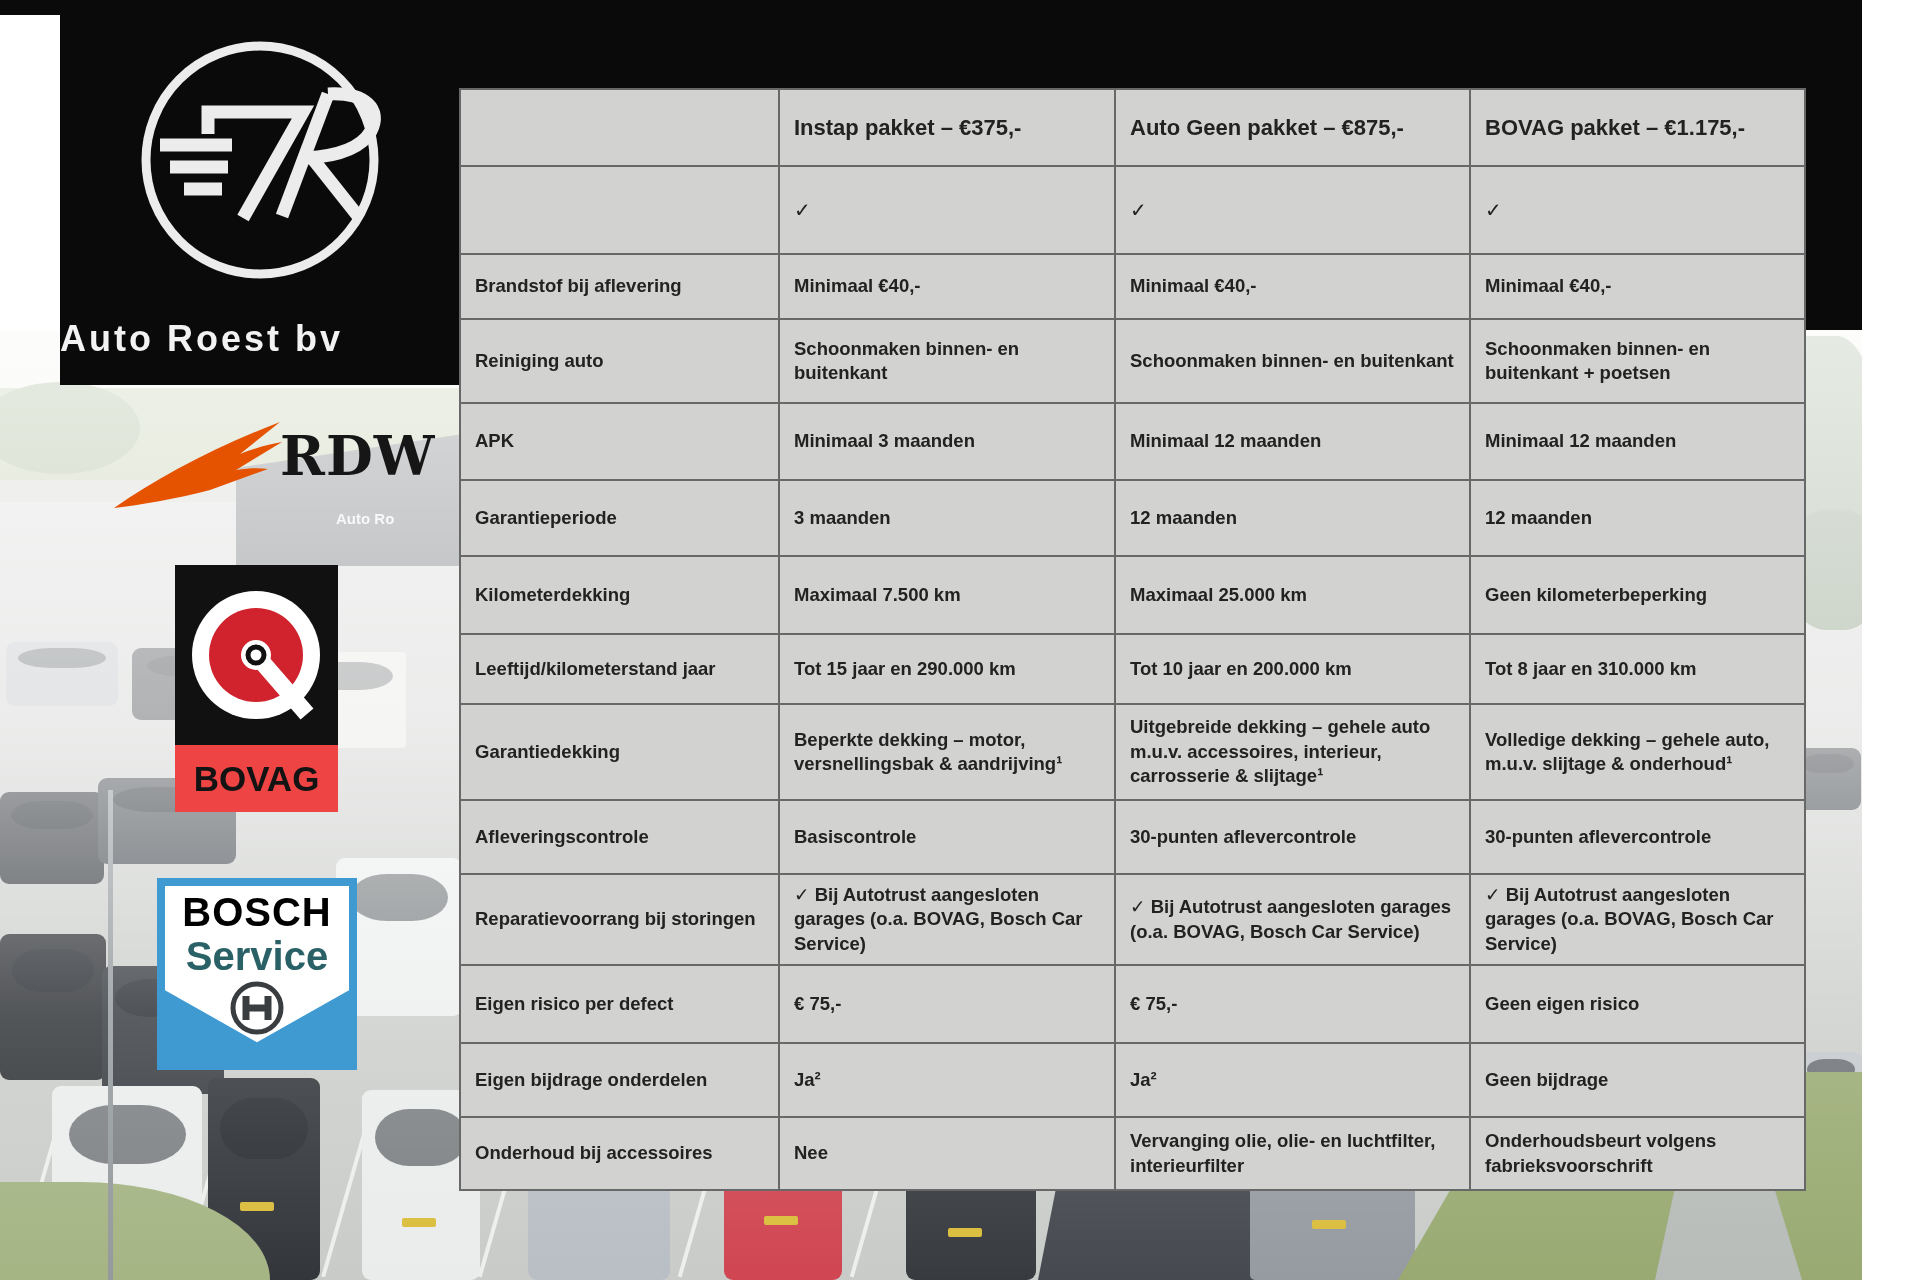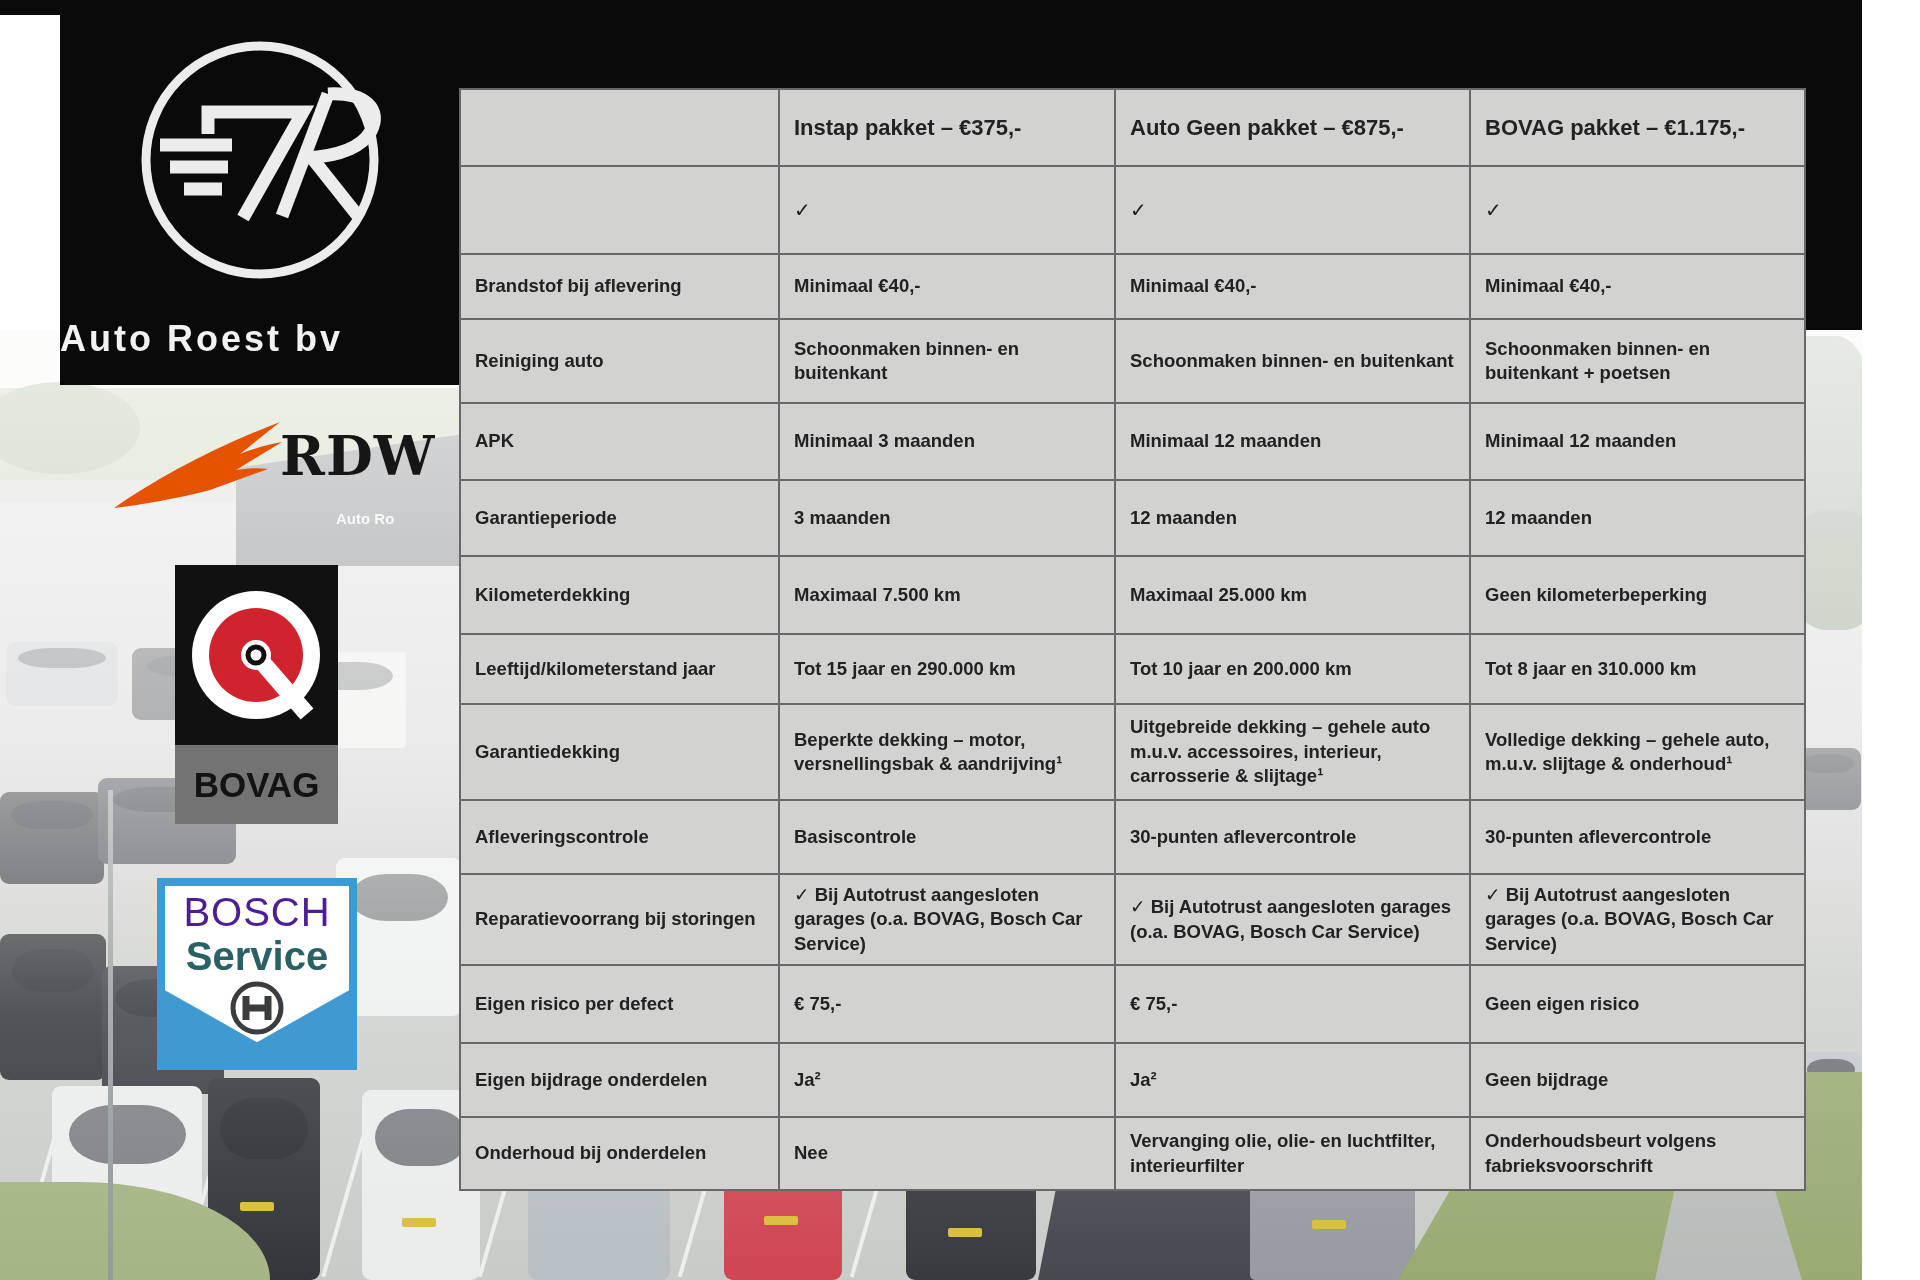--- a/index.html
+++ b/index.html
@@ -33,29 +33,29 @@
   
   .ar-box{left:60px;top:0;width:400px;height:385px;z-index:4;}
   .ar-text{left:60px;top:318px;width:400px;color:#f2f2f2;font-weight:bold;
            font-size:36px;letter-spacing:3px;z-index:4;}
 
   
   .rdw{left:112px;top:418px;width:300px;height:95px;z-index:4;}
   .rdw-text{left:280px;top:424px;font-family:"DejaVu Serif","Liberation Serif",serif;
             font-weight:bold;font-size:54px;color:#161616;z-index:4;letter-spacing:1px;}
   .bovag{left:175px;top:565px;width:163px;height:247px;z-index:4;}
-  .bovag-yellow{left:175px;top:745px;width:163px;height:79px;background:#737373;z-index:5;
+  .bovag-yellow{left:175px;top:745px;width:163px;height:67px;background:#ef4444;z-index:5;
                 display:flex;align-items:center;justify-content:center;
                 font-weight:bold;font-size:35px;color:#131313;letter-spacing:0px;
                 transform-origin:center;}
   .bosch{left:157px;top:878px;width:200px;height:192px;background:#3f9ad2;z-index:4;}
   .bosch-shield{position:absolute;left:8px;top:8px;width:184px;height:168px;background:#ffffff;
                 clip-path:polygon(0 0,100% 0,100% 62%,50% 93%,0 62%);}
   .bosch-line1{position:absolute;left:0;top:12px;width:100%;text-align:center;
-               color:#4c1d95;font-weight:normal;font-size:40px;letter-spacing:1px;}
+               color:#000000;font-weight:bold;font-size:40px;letter-spacing:1px;}
   .bosch-line2{position:absolute;left:0;top:56px;width:100%;text-align:center;
                color:#2a6166;font-weight:bold;font-size:40px;}
 
   
   .pkg-table{left:459px;top:88px;width:1343px;z-index:3;display:grid;
              grid-template-columns:319px 336px 355px 333px;
              grid-template-rows:77px 88px 65px 84px 77px 76px 78px 70px 96px 74px 91px 78px 74px 71px;
              background:#d2d2d0;border:2px solid #686868;color:#222;}
   .trow{display:contents;}
   .cell{border-right:2px solid #686868;border-bottom:2px solid #686868;
@@ -251,20 +251,20 @@
       <div class="cell">€ 75,-</div>
       <div class="cell">Geen eigen risico</div>
     </div>
     <div class="trow">
       <div class="cell">Eigen bijdrage onderdelen</div>
       <div class="cell">Ja²</div>
       <div class="cell">Ja²</div>
       <div class="cell">Geen bijdrage</div>
     </div>
     <div class="trow">
-      <div class="cell">Onderhoud bij onderdelen</div>
+      <div class="cell">Onderhoud bij accessoires</div>
       <div class="cell">Nee</div>
       <div class="cell">Vervanging olie, olie- en luchtfilter, interieurfilter</div>
       <div class="cell">Onderhoudsbeurt volgens fabrieksvoorschrift</div>
     </div>
   </div>
 
 </div>
 
 </body></html>

